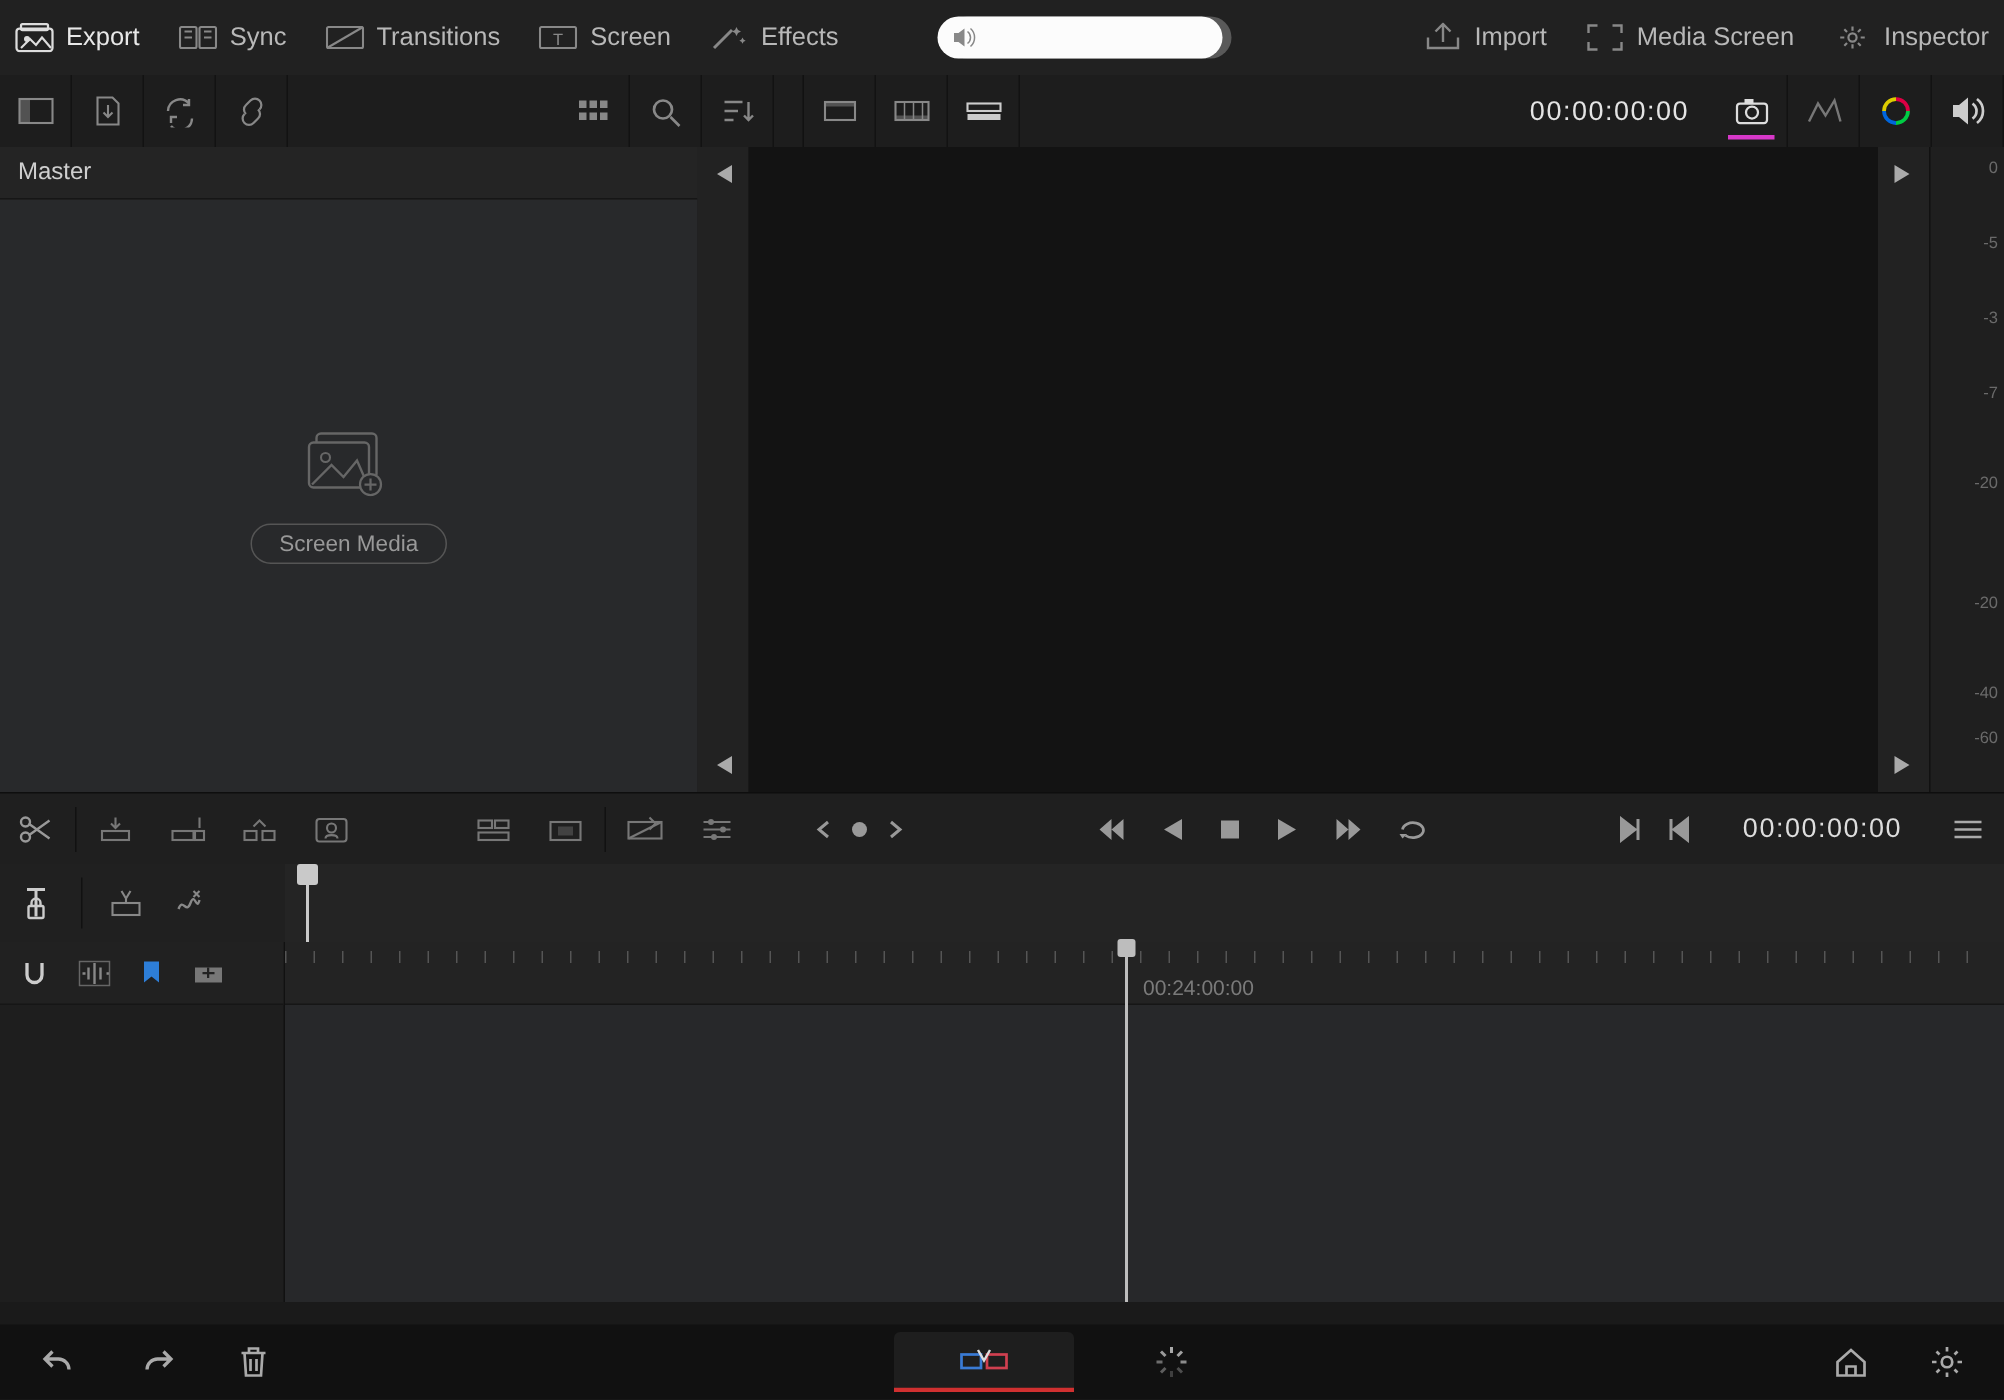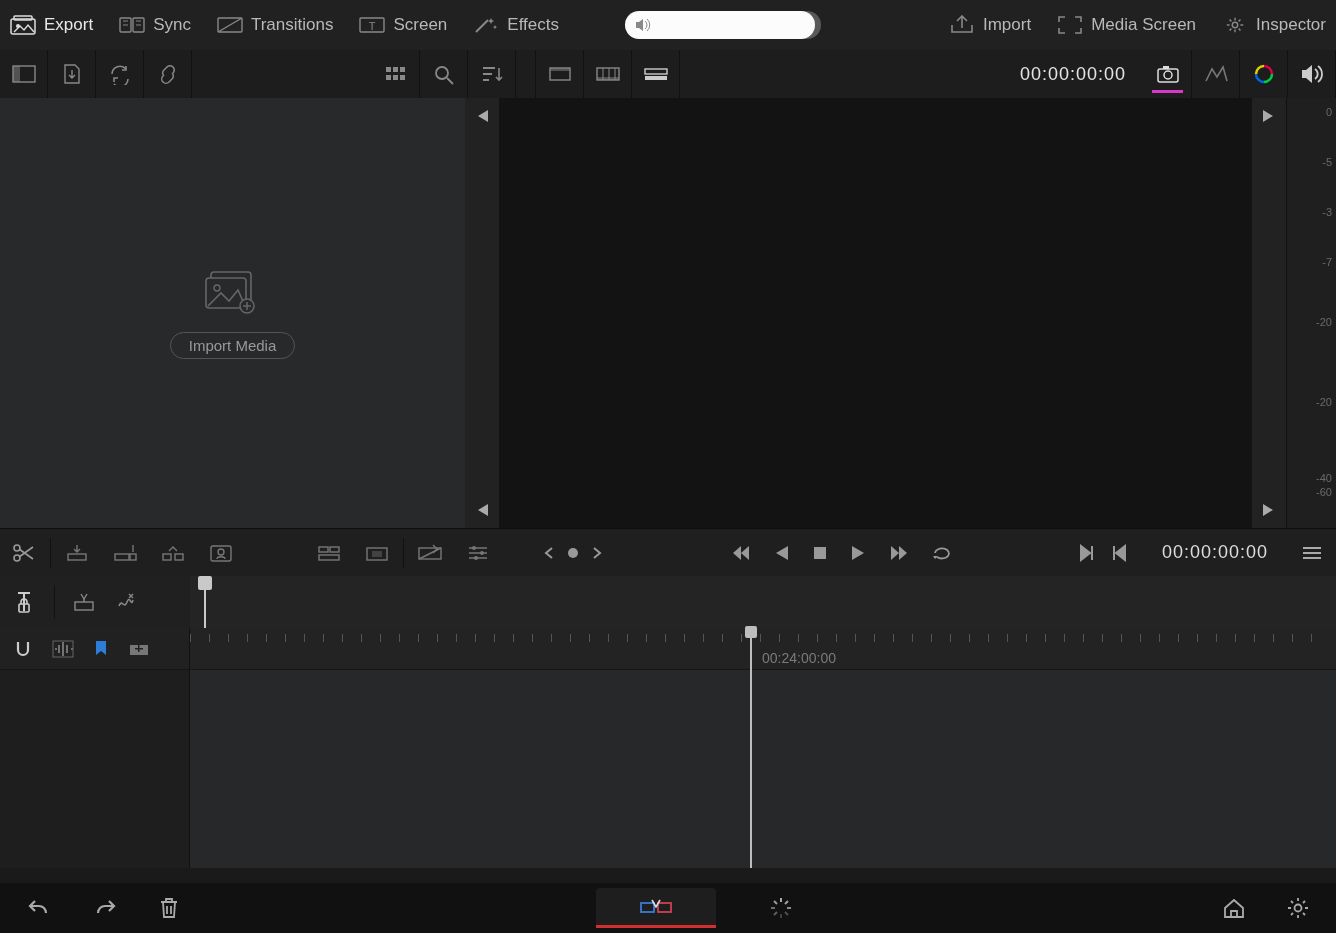--- a/index.html
+++ b/index.html
@@ -240,30 +240,31 @@
         <svg class="ico" viewBox="0 0 26 22">
           <path d="M3 7h4l6-5v18l-6-5H3z" fill="#ccc"></path>
           <path d="M16 6a6 6 0 0 1 0 10M19 3a10 10 0 0 1 0 16" fill="none" stroke="#ccc" stroke-width="1.8"></path>
         </svg>
       </div>
   </div>
 </div>
 
 <div class="midrow">
   <div class="mediapool">
+    <div class="header">Master</div>
     <div class="body">
       <svg width="60" height="46" viewBox="0 0 60 46">
         <rect x="8" y="4" width="40" height="30" rx="3" fill="none" stroke="#666" stroke-width="1.6"></rect>
         <rect x="3" y="10" width="40" height="30" rx="3" fill="#28292b" stroke="#666" stroke-width="1.6"></rect>
         <circle cx="14" cy="20" r="3" fill="none" stroke="#666" stroke-width="1.4"></circle>
         <path d="M5 38 L18 25 L26 33 L35 22 L42 38" fill="none" stroke="#666" stroke-width="1.6"></path>
         <circle cx="44" cy="38" r="7" fill="#28292b" stroke="#666" stroke-width="1.5"></circle>
           <path d="M44 34v8M40 38h8" stroke="#666" stroke-width="1.5"></path>
       </svg>
-      <div class="import-btn">Import Media</div>
+      <div class="import-btn">Screen Media</div>
     </div>
   </div>
 
   <div class="viewer-wrap">
     <div class="nav-strip">
       <svg width="16" height="16" viewBox="0 0 16 16">
           <path d="M2 2v12M4 8l10-6v12z" fill="#aaa"></path>
         </svg>
       <svg width="16" height="16" viewBox="0 0 16 16">
           <path d="M2 2v12M4 8l10-6v12z" fill="#aaa"></path>
@@ -278,21 +279,21 @@
           <path d="M14 2v12M12 8L2 2v12z" fill="#aaa"></path>
         </svg>
     </div>
     <div class="audio-meter">
       <div class="tick" style="top:8px">0</div>
       <div class="tick" style="top:58px">-5</div>
       <div class="tick" style="top:108px">-3</div>
       <div class="tick" style="top:158px">-7</div>
       <div class="tick" style="top:218px">-20</div>
       <div class="tick" style="top:298px">-20</div>
-      <div class="tick" style="top:374px">-40</div>
+      <div class="tick" style="top:358px">-40</div>
       <div class="tick" style="top:388px">-60</div>
     </div>
   </div>
 </div>
 
 <div class="toolsrow">
   <div class="tbtn2">
       <svg class="ico" viewBox="0 0 26 22">
         <circle cx="6" cy="6" r="3" fill="none" stroke="#999" stroke-width="1.6"></circle>
         <circle cx="6" cy="16" r="3" fill="none" stroke="#999" stroke-width="1.6"></circle>

